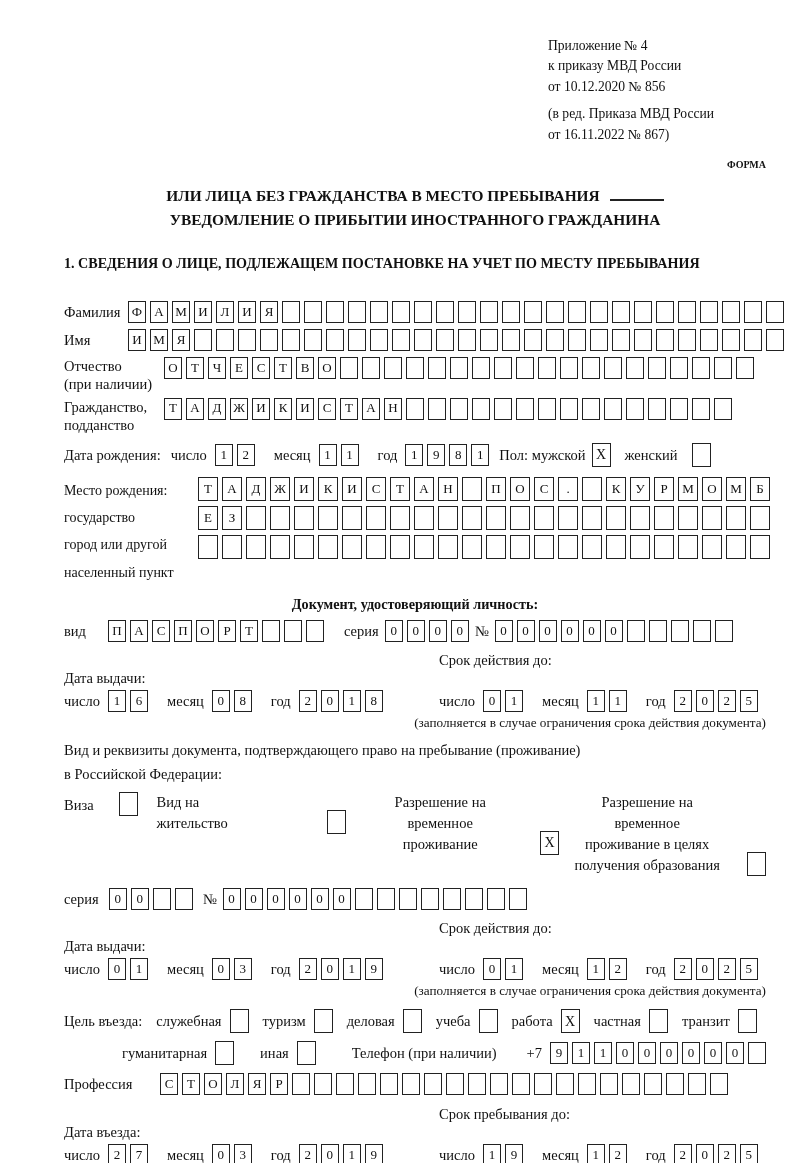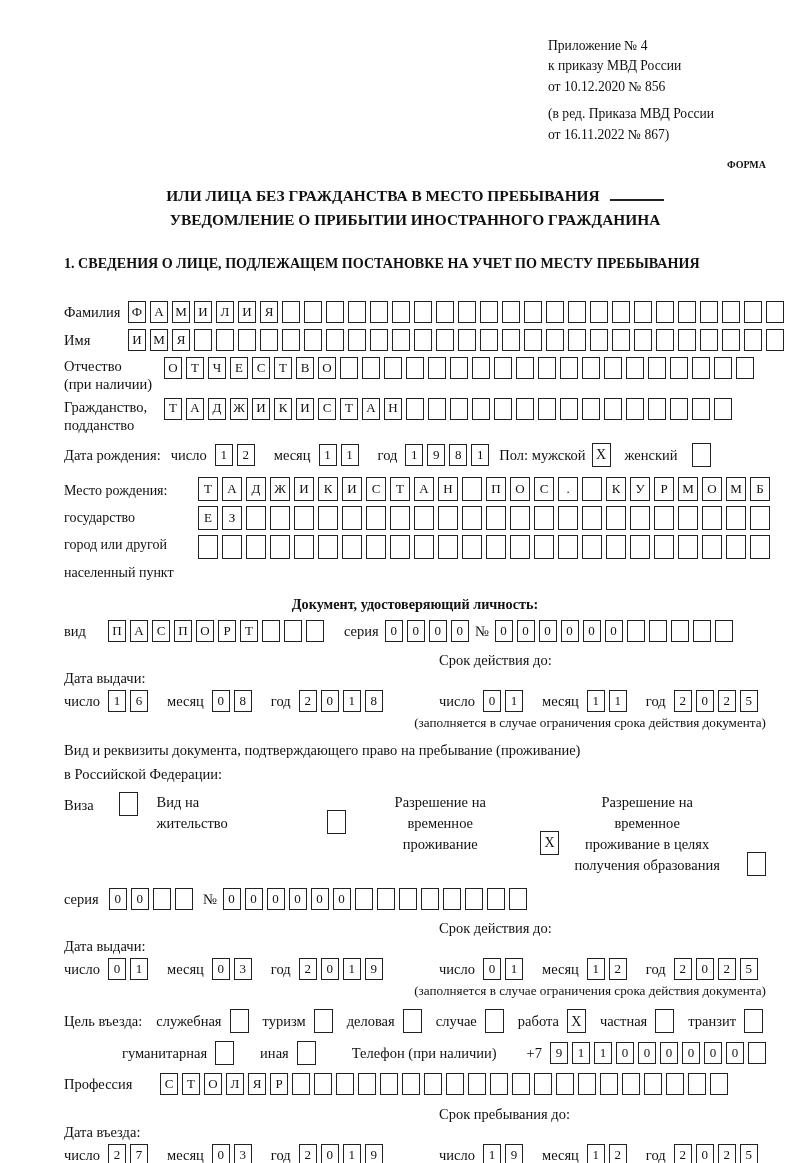--- a/index.html
+++ b/index.html
@@ -588,21 +588,21 @@
           <span class="cell"></span>
         </span>
     </span>
     <span class="purpose">
       <span class="plbl">деловая</span>
       <span class="cells cb">
           <span class="cell"></span>
         </span>
     </span>
     <span class="purpose">
-      <span class="plbl">случае</span>
+      <span class="plbl">учеба</span>
       <span class="cells cb">
           <span class="cell"></span>
         </span>
     </span>
     <span class="purpose">
       <span class="plbl">работа</span>
       <span class="cells cb">
           <span class="cell">X</span>
         </span>
     </span>

